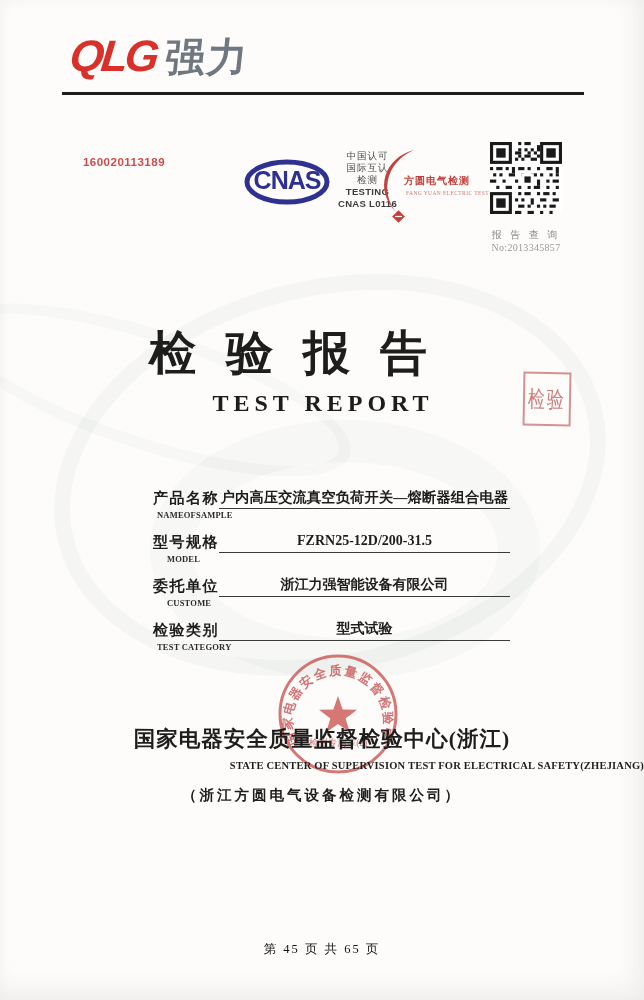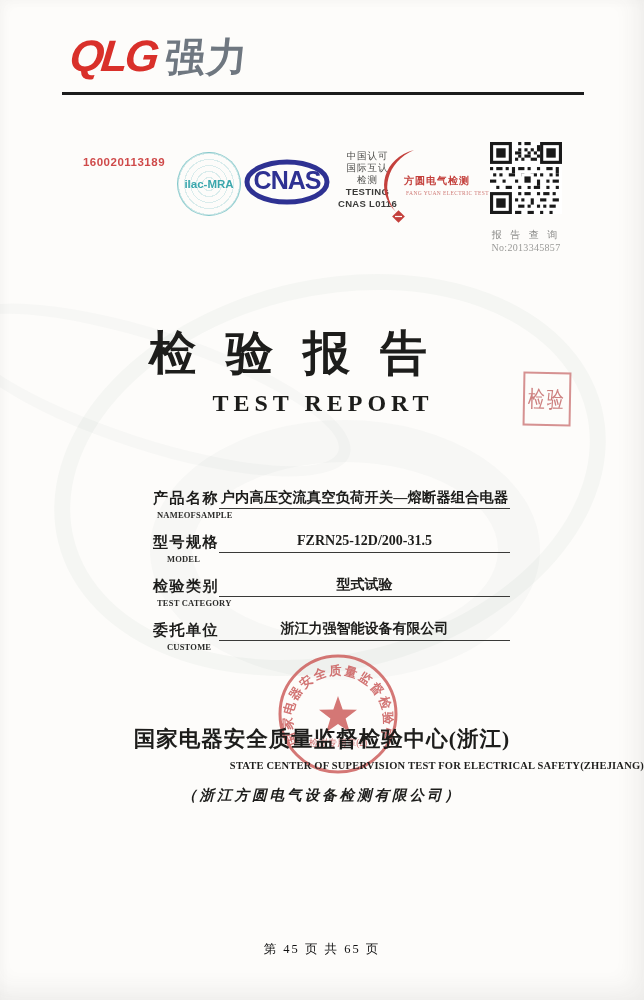--- a/index.html
+++ b/index.html
@@ -67,21 +67,21 @@
                font-size:14px; font-weight:600; line-height:22px; white-space:nowrap; }
   .frow .sub { margin-left:4px; margin-top:1px; font-size:8.5px; font-weight:600; color:#2c2c2a; letter-spacing:.2px; }
   .frow.tight .val { font-size:14.2px; letter-spacing:.2px; }
   
   .stamp { position:absolute; left:274px; top:650px; opacity:.82; }
   .org-zh { position:absolute; left:0; top:724px; width:644px; text-align:center;
             font-size:21.5px; font-weight:700; letter-spacing:1px; z-index:3; }
   .org-en { position:absolute; left:0; top:760px; width:644px; text-align:right;
             font-size:10.5px; font-weight:700; letter-spacing:.2px; z-index:3; }
   .org-co { position:absolute; left:0; top:786px; width:644px; text-align:center;
-            font-size:14.5px; font-weight:600; letter-spacing:3px; z-index:3;font-style:italic; }
+            font-size:14.5px; font-weight:600; letter-spacing:3px; z-index:3; }
   .pagenum { position:absolute; left:0; top:941px; width:644px; text-align:center;
              font-size:12.5px; letter-spacing:2px; color:#111; }
 </style>
 </head>
 <body>
 
 <div class="page">
 
   <div class="wm wm1"></div>
   <div class="wm wm2"></div>
@@ -90,23 +90,20 @@
   <div class="logo">
     <span class="en" style="color:#d9302a">QLG</span>
     <span class="zh" style="color:#6f7780">强力</span>
   </div>
   <div class="rule"></div>
 
   <div class="cma">
     <div class="num">160020113189</div>
   </div>
 
-  <div class="ilac">
-    <span>ilac-MRA</span>
-  </div>
 
   <div class="cnas">
     <svg width="86" height="48" viewBox="0 0 86 48">
       <ellipse cx="43" cy="24" rx="40" ry="20" fill="none" stroke="#2e3192" stroke-width="5"></ellipse>
     </svg>
     <div class="mark">CNAS</div>
   </div>
   <div class="cnas-text">
     <div class="zh">中国认可</div>
     <div class="zh">国际互认</div>
@@ -228,31 +225,31 @@
     </div>
     <div class="frow">
       <div class="line">
         <span class="lbl">型号规格</span>
         <span class="val">FZRN25-12D/200-31.5</span>
       </div>
       <div class="sub" style="margin-left:14px">MODEL</div>
     </div>
     <div class="frow">
       <div class="line">
+        <span class="lbl">委托单位</span>
+        <span class="val">浙江力强智能设备有限公司</span>
+      </div>
+      <div class="sub" style="margin-left:14px">CUSTOME</div>
+    </div>
+    <div class="frow">
+      <div class="line">
         <span class="lbl">检验类别</span>
         <span class="val">型式试验</span>
       </div>
       <div class="sub">TEST CATEGORY</div>
-    </div>
-    <div class="frow">
-      <div class="line">
-        <span class="lbl">委托单位</span>
-        <span class="val">浙江力强智能设备有限公司</span>
-      </div>
-      <div class="sub" style="margin-left:14px">CUSTOME</div>
     </div>
   </div>
 
   <svg class="stamp" width="128" height="128" viewBox="0 0 128 128">
     <defs>
       <path id="ringPath" d="M 25 95 A 46 46 0 1 1 103 95" fill="none"></path>
     </defs>
     <circle cx="64" cy="64" r="58" fill="none" stroke="#cc5a58" stroke-width="3"></circle>
     <polygon points="64,46 68.7,59.5 83,59.8 71.6,68.5 75.8,82.2 64,74 52.2,82.2 56.4,68.5 45,59.8 59.3,59.5" fill="#cc5a58"></polygon>
     <text font-size="12.5" fill="#c85555" font-weight="bold" letter-spacing="2" font-family="Liberation Serif, serif">

